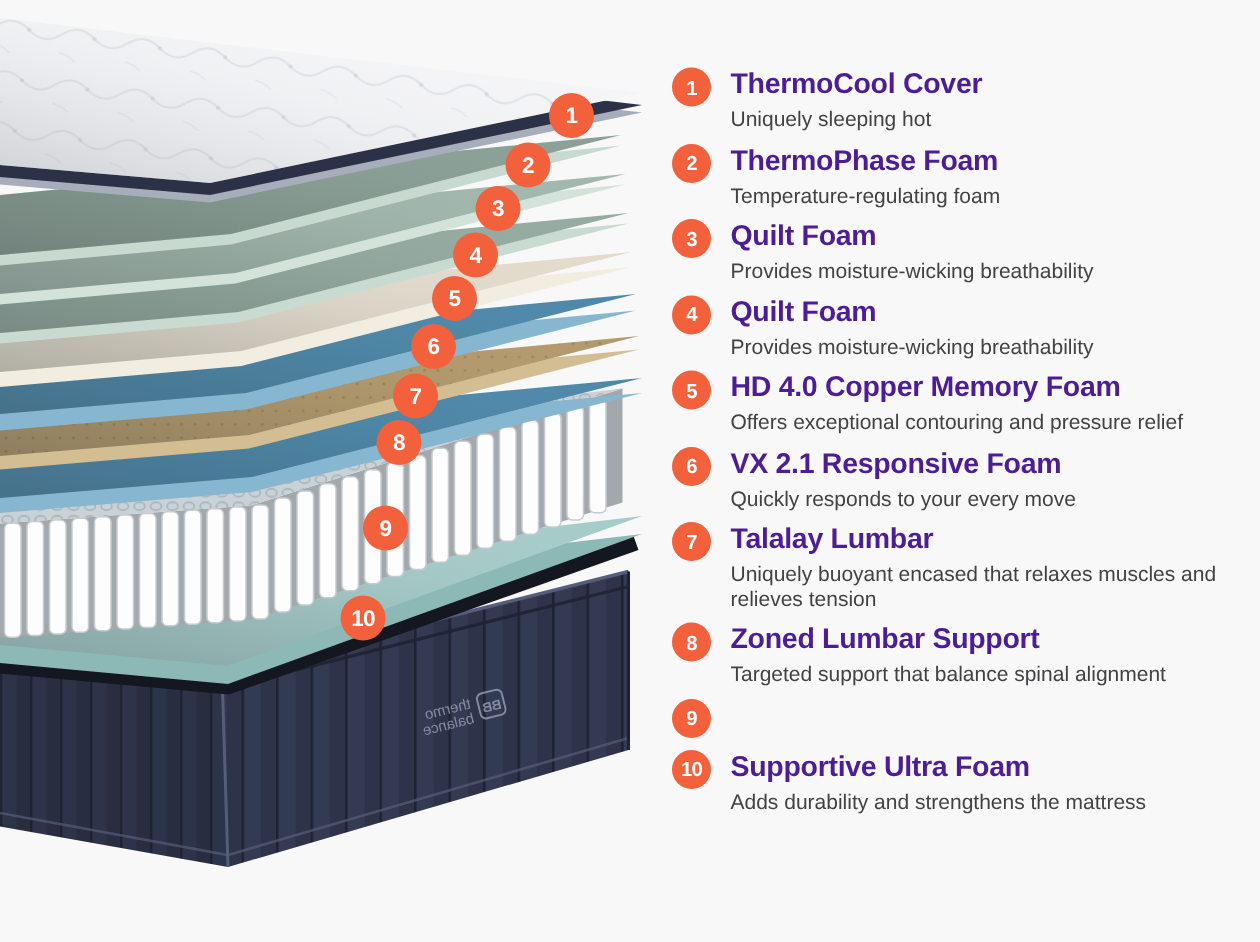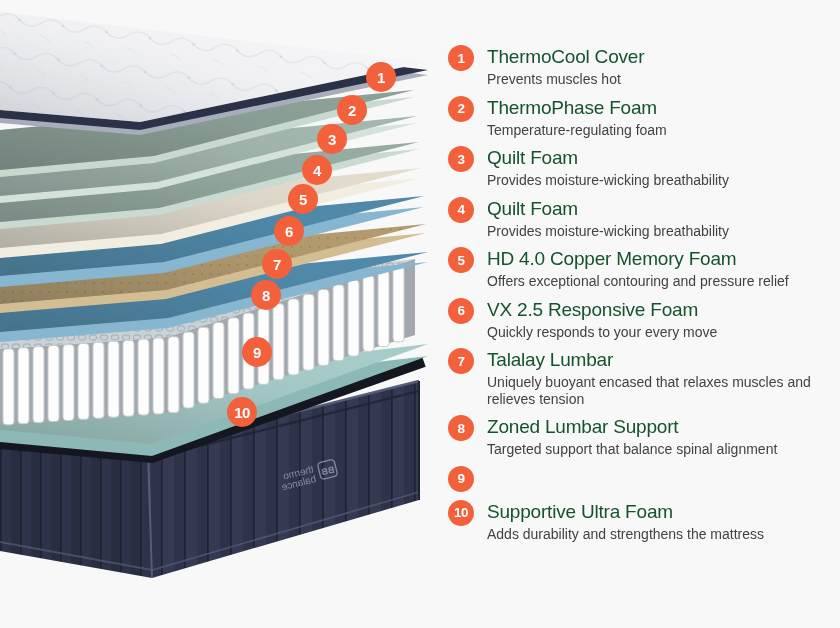--- a/index.html
+++ b/index.html
@@ -30,21 +30,21 @@
   .legend-item { display:flex; align-items:flex-start; margin-bottom:9px; }
   .num-badge {
     flex:0 0 26px; width:26px; height:26px; border-radius:50%;
     background:var(--accent,#f2603c); color:#fff;
     display:flex; align-items:center; justify-content:center;
     font-weight:700; font-size:13.5px; margin-right:13px; margin-top:-1px;
     letter-spacing:-0.5px;
   }
   .legend-text h3 {
     margin:0 0 3px; font-size:19px; line-height:22px;
-    color:#14532d; letter-spacing:-0.2px; font-weight:400;
+    color:#4c1d95; letter-spacing:-0.2px; font-weight:700;
   }
   .legend-text p {
     margin:0; font-size:14px; line-height:16.5px;
     color:#424244; max-width:352px;
   }
 </style>
 </head>
 <body style="background: rgb(248, 248, 248);">
 
 <div class="stage">
@@ -173,21 +173,21 @@
       </div>
   </div>
 
   <div class="legend" id="legend">
     <div class="legend-item">
       <div class="num-badge">
         <span>1</span>
       </div>
       <div class="legend-text">
         <h3>ThermoCool Cover</h3>
-        <p>Prevents muscles hot</p>
+        <p>Uniquely sleeping hot</p>
       </div>
     </div>
 
     <div class="legend-item">
       <div class="num-badge">
         <span>2</span>
       </div>
       <div class="legend-text">
         <h3>ThermoPhase Foam</h3>
         <p>Temperature-regulating foam</p>
@@ -222,21 +222,21 @@
         <h3>HD 4.0 Copper Memory Foam</h3>
         <p>Offers exceptional contouring and pressure relief</p>
       </div>
     </div>
 
     <div class="legend-item">
       <div class="num-badge">
         <span>6</span>
       </div>
       <div class="legend-text">
-        <h3>VX 2.5 Responsive Foam</h3>
+        <h3>VX 2.1 Responsive Foam</h3>
         <p>Quickly responds to your every move</p>
       </div>
     </div>
 
     <div class="legend-item">
       <div class="num-badge">
         <span>7</span>
       </div>
       <div class="legend-text">
         <h3>Talalay Lumbar</h3>

